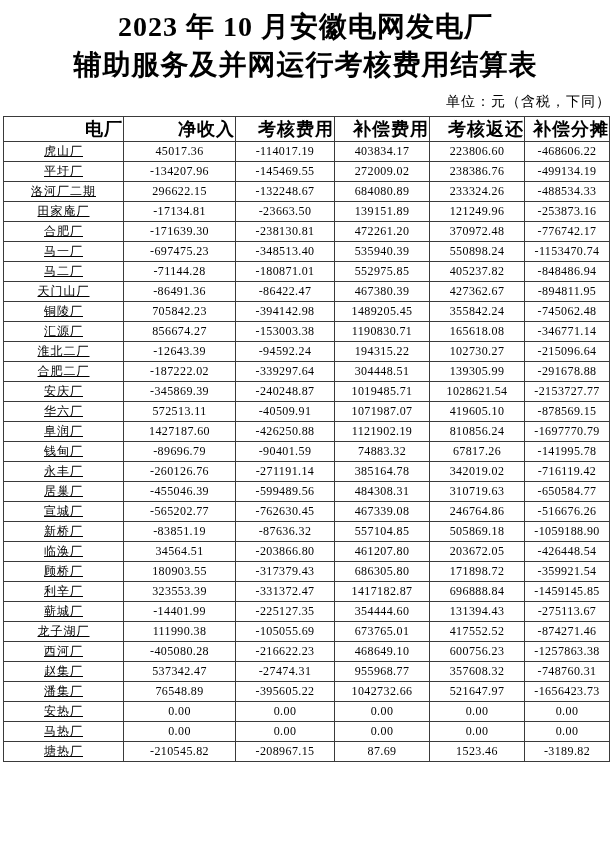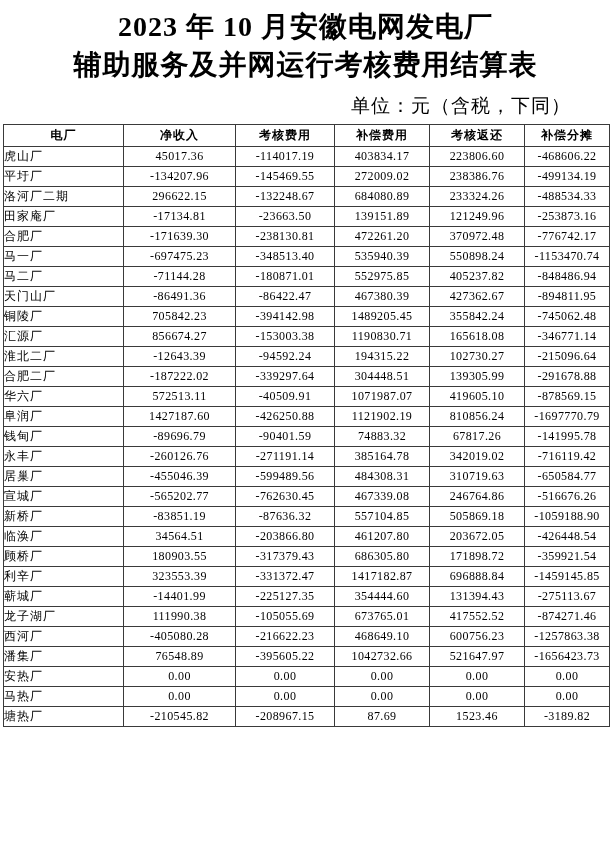--- a/index.html
+++ b/index.html
@@ -26,56 +26,56 @@
   .title-line {
     text-align: center;
     font-weight: bold;
     font-size: 28px;
     line-height: 38px;
     letter-spacing: 1px;
     white-space: nowrap;
   }
   .unit-note {
     text-align: right;
-    padding-right: 40px;
-    font-size: 19px;
+    font-size: 14px;
     margin-top: 9px;
     margin-bottom: 5px;
     letter-spacing: 1px;
   }
   table.settlement {
     border-collapse: collapse;
     table-layout: fixed;
     margin-left: 3px;
     width: 606px;
     border: 1px solid #2b2b2b;
   }
   table.settlement th,
   table.settlement td {
     border: 1px solid #3a3a3a;
     padding: 0;
     overflow: hidden;
     white-space: nowrap;
   }
   table.settlement th {
-    font-size: 12px;
+    font-size: 18px;
     font-weight: bold;
     height: 21px;
-    text-align: center;
+    text-align: right;
     letter-spacing: 1px;
   }
   table.settlement td {
     height: 19px;
     font-size: 12px;
   }
   td.plant {
-    text-align: left;
+    text-align: center;
     padding-left: 7px;
     font-size: 13px;
     letter-spacing: 1px;
+    text-decoration: underline;
   }
   td.val {
     text-align: center;
     font-family: "Liberation Serif", "DejaVu Serif", serif;
     letter-spacing: 0.4px;
   }
 </style>
 </head>
 <body>
 
@@ -197,20 +197,28 @@
         </tr>
         <tr>
           <td class="plant">合肥二厂</td>
           <td class="val">-187222.02</td>
           <td class="val">-339297.64</td>
           <td class="val">304448.51</td>
           <td class="val">139305.99</td>
           <td class="val">-291678.88</td>
         </tr>
         <tr>
+          <td class="plant">安庆厂</td>
+          <td class="val">-345869.39</td>
+          <td class="val">-240248.87</td>
+          <td class="val">1019485.71</td>
+          <td class="val">1028621.54</td>
+          <td class="val">-2153727.77</td>
+        </tr>
+        <tr>
           <td class="plant">华六厂</td>
           <td class="val">572513.11</td>
           <td class="val">-40509.91</td>
           <td class="val">1071987.07</td>
           <td class="val">419605.10</td>
           <td class="val">-878569.15</td>
         </tr>
         <tr>
           <td class="plant">阜润厂</td>
           <td class="val">1427187.60</td>
@@ -301,20 +309,28 @@
         </tr>
         <tr>
           <td class="plant">西河厂</td>
           <td class="val">-405080.28</td>
           <td class="val">-216622.23</td>
           <td class="val">468649.10</td>
           <td class="val">600756.23</td>
           <td class="val">-1257863.38</td>
         </tr>
         <tr>
+          <td class="plant">赵集厂</td>
+          <td class="val">537342.47</td>
+          <td class="val">-27474.31</td>
+          <td class="val">955968.77</td>
+          <td class="val">357608.32</td>
+          <td class="val">-748760.31</td>
+        </tr>
+        <tr>
           <td class="plant">潘集厂</td>
           <td class="val">76548.89</td>
           <td class="val">-395605.22</td>
           <td class="val">1042732.66</td>
           <td class="val">521647.97</td>
           <td class="val">-1656423.73</td>
         </tr>
         <tr>
           <td class="plant">安热厂</td>
           <td class="val">0.00</td>

